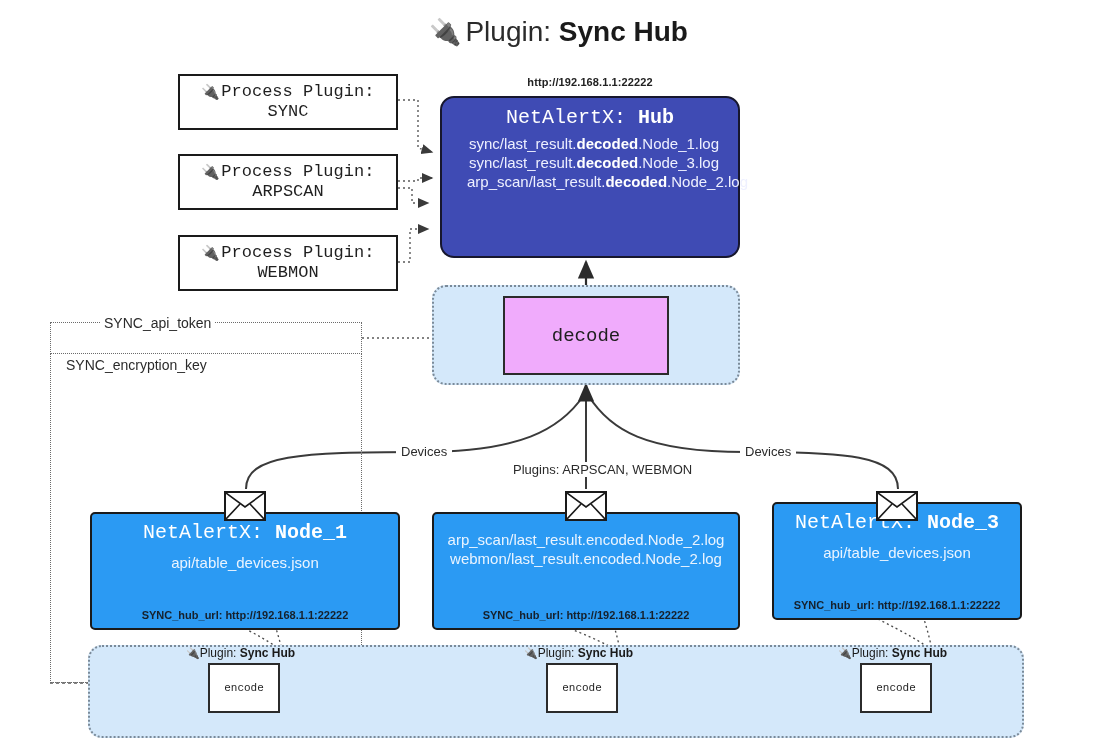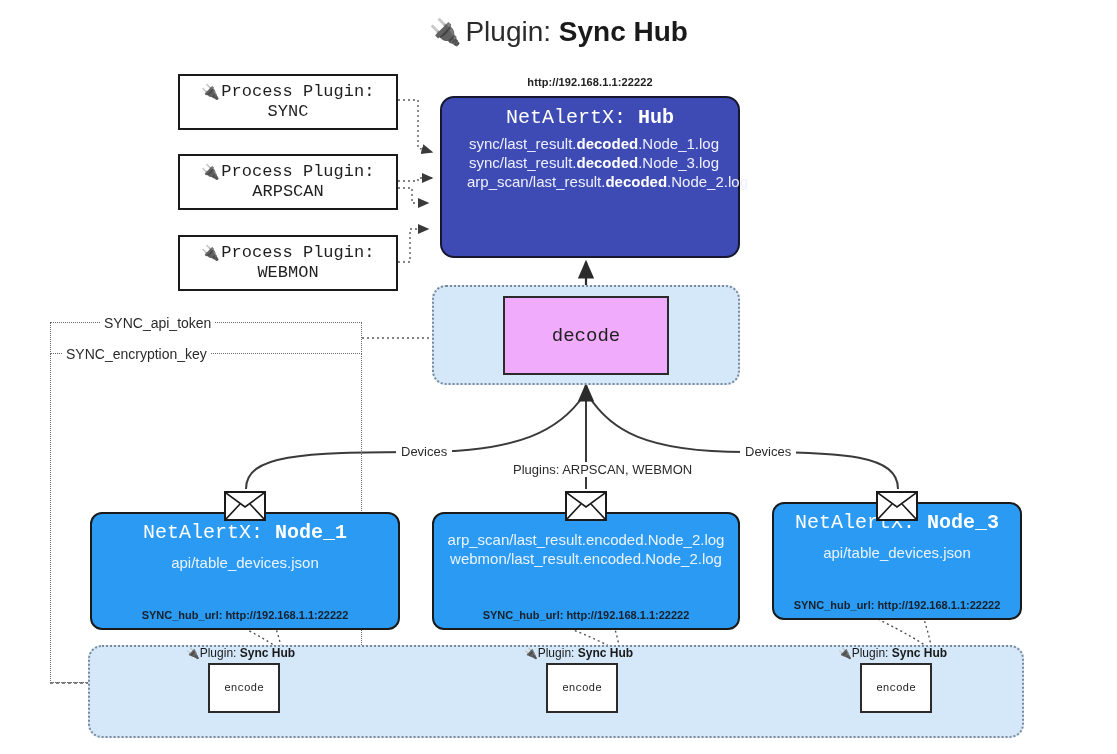--- a/index.html
+++ b/index.html
@@ -75,25 +75,25 @@
   }
 
   
   .tokbox{border:1.5px dotted #6b6b6b;}
   #tok-api{left:50px;top:322px;width:312px;height:32px;}
   #tok-key{left:50px;top:353px;width:312px;height:330px;border-top:none;}
   .toklabel{
     font-size:14px;color:#2b2b2b;background:#ffffff;padding:0 4px;white-space:nowrap;
   }
   #lbl-api{left:100px;top:315px;}
-  #lbl-key{left:62px;top:346px;}
+  #lbl-key{left:62px;top:357px;}
 
   
   .node{
-    height:118px;background:#2b9af3;border:2px solid #1a1a1a;border-radius:12px;
+    height:118px;background:#2b9af3;border:2px solid #1a1a1a;border-radius:5px;
     z-index:5;padding-top:7px;
   }
   .node .ntitle{
     font-family:"Liberation Mono", monospace;
     font-size:20px;color:#ffffff;text-align:center;
   }
   .node .ntitle b{font-weight:bold;}
   .node .nlines{margin-top:10px;display:flex;flex-direction:column;gap:2px;}
   .node .nline{font-size:15px;color:#eaf4ff;text-align:center;white-space:nowrap;}
   .node .nurl{

